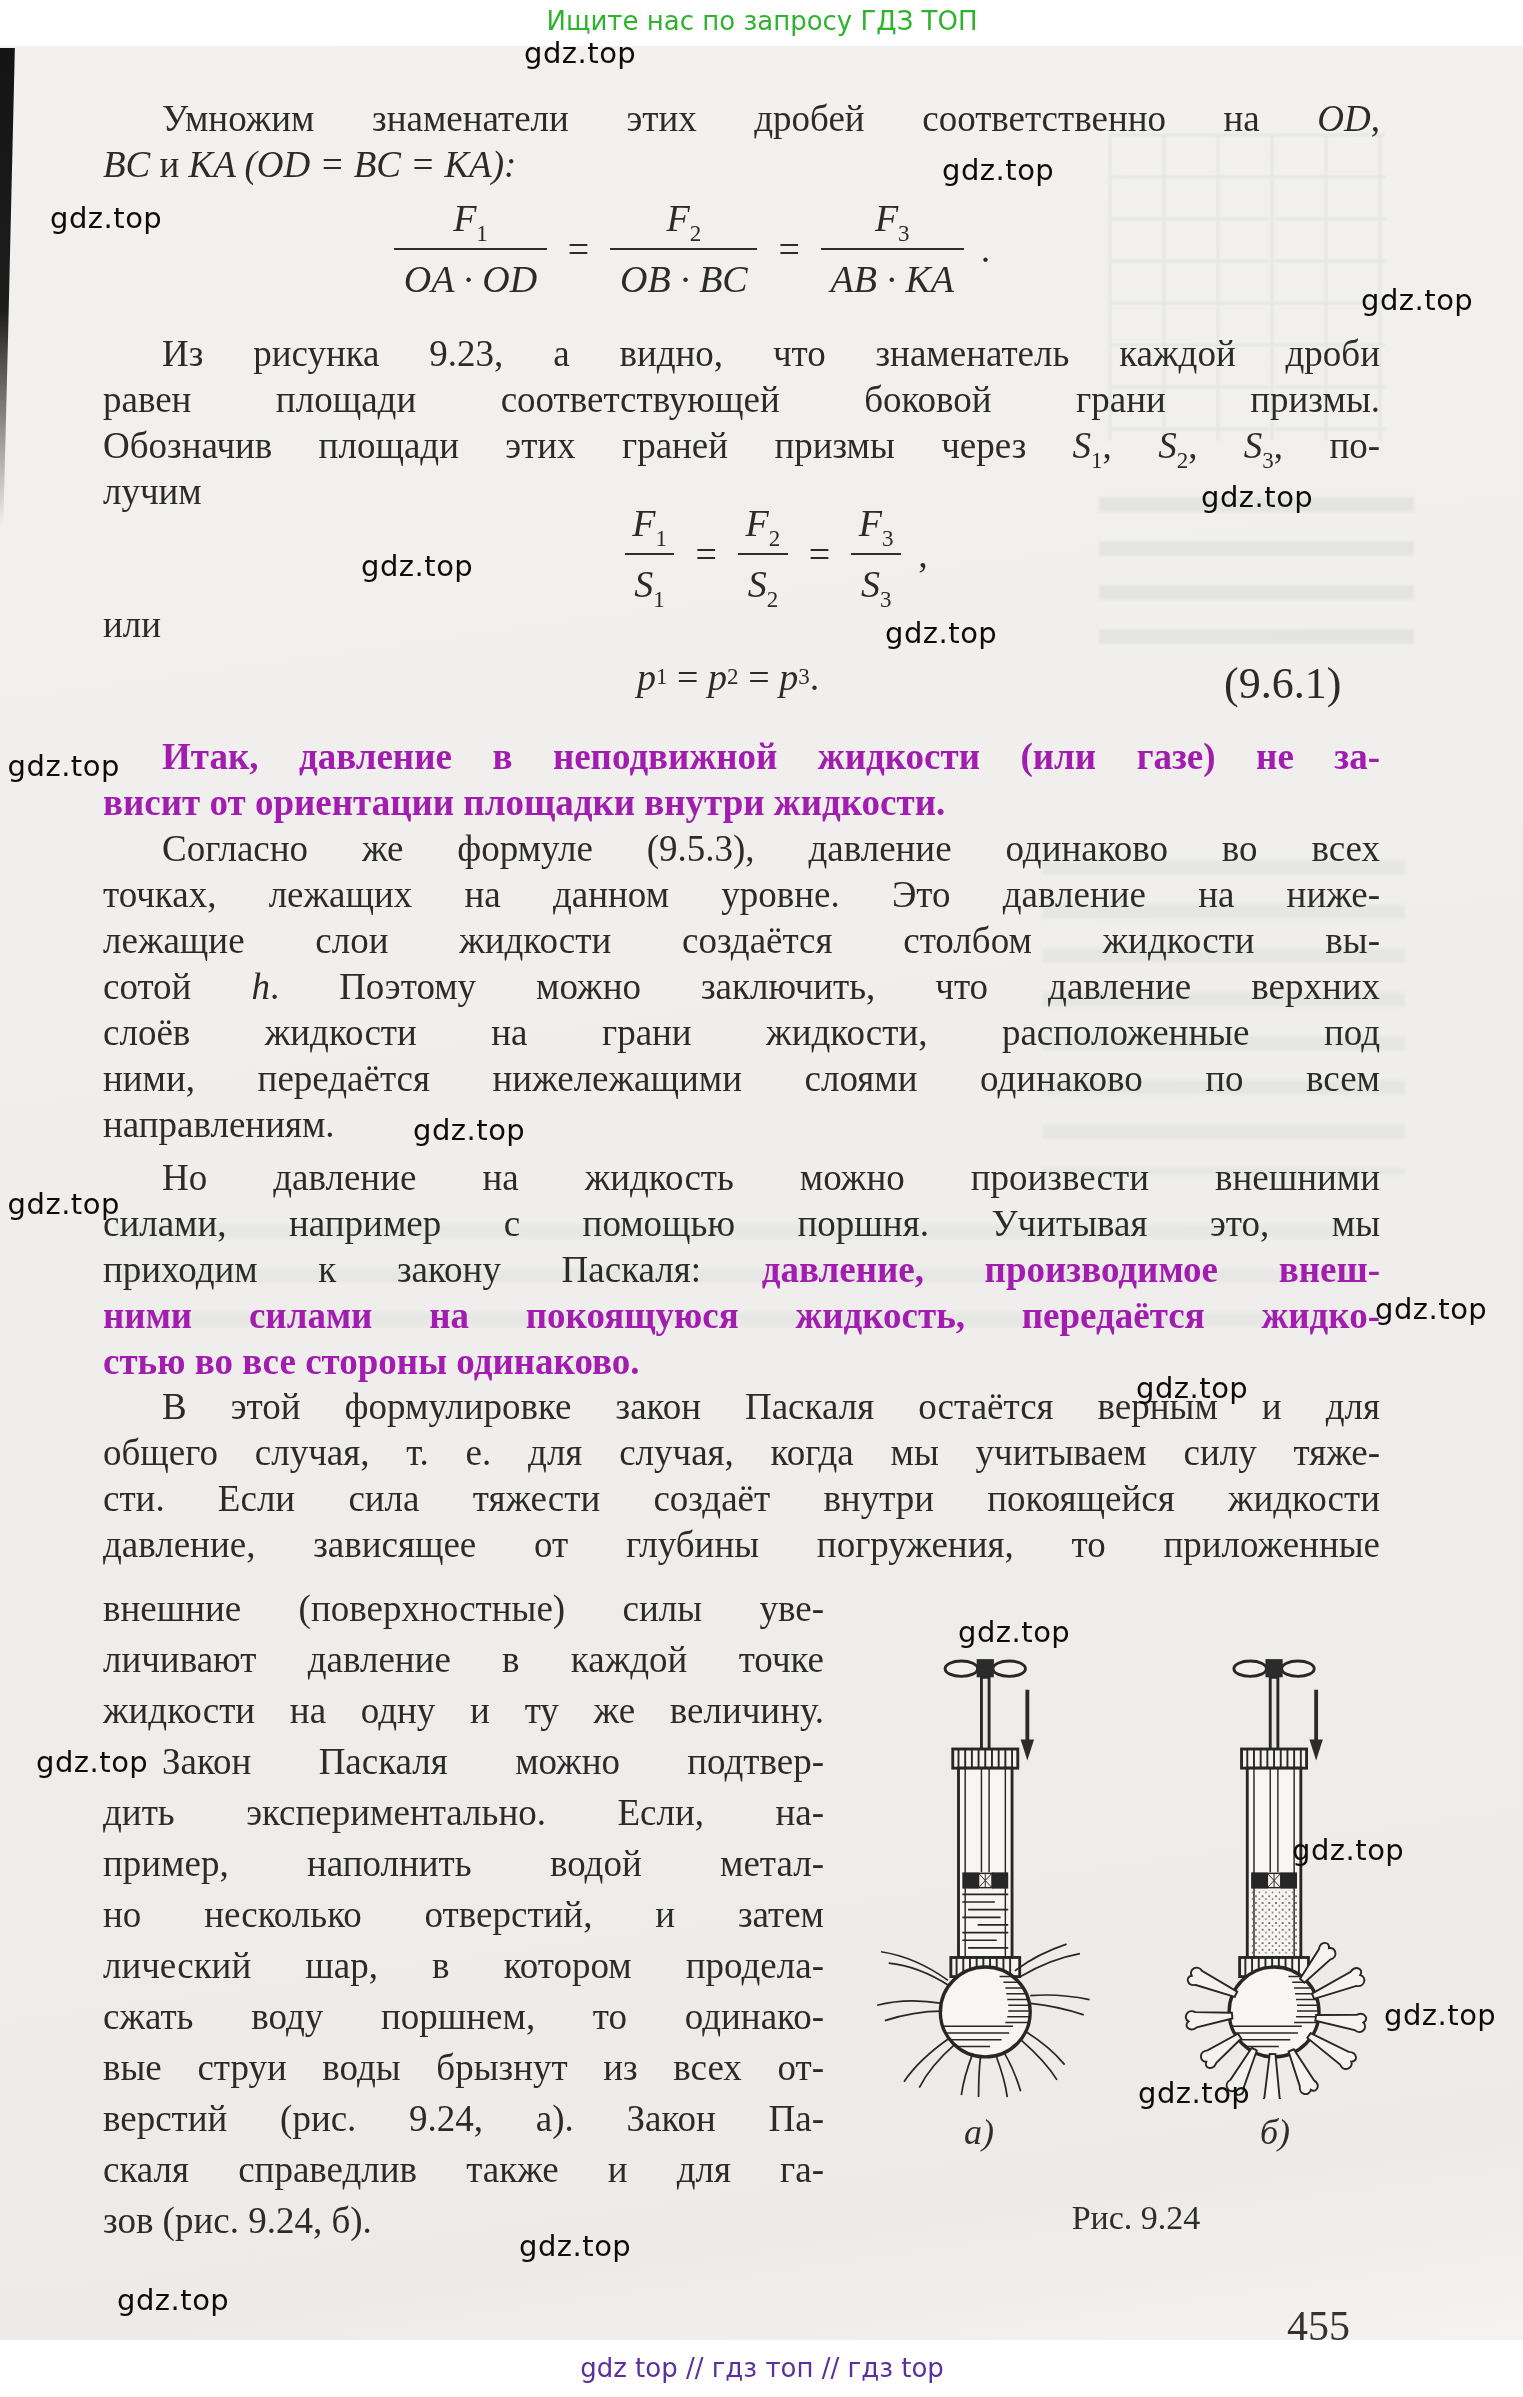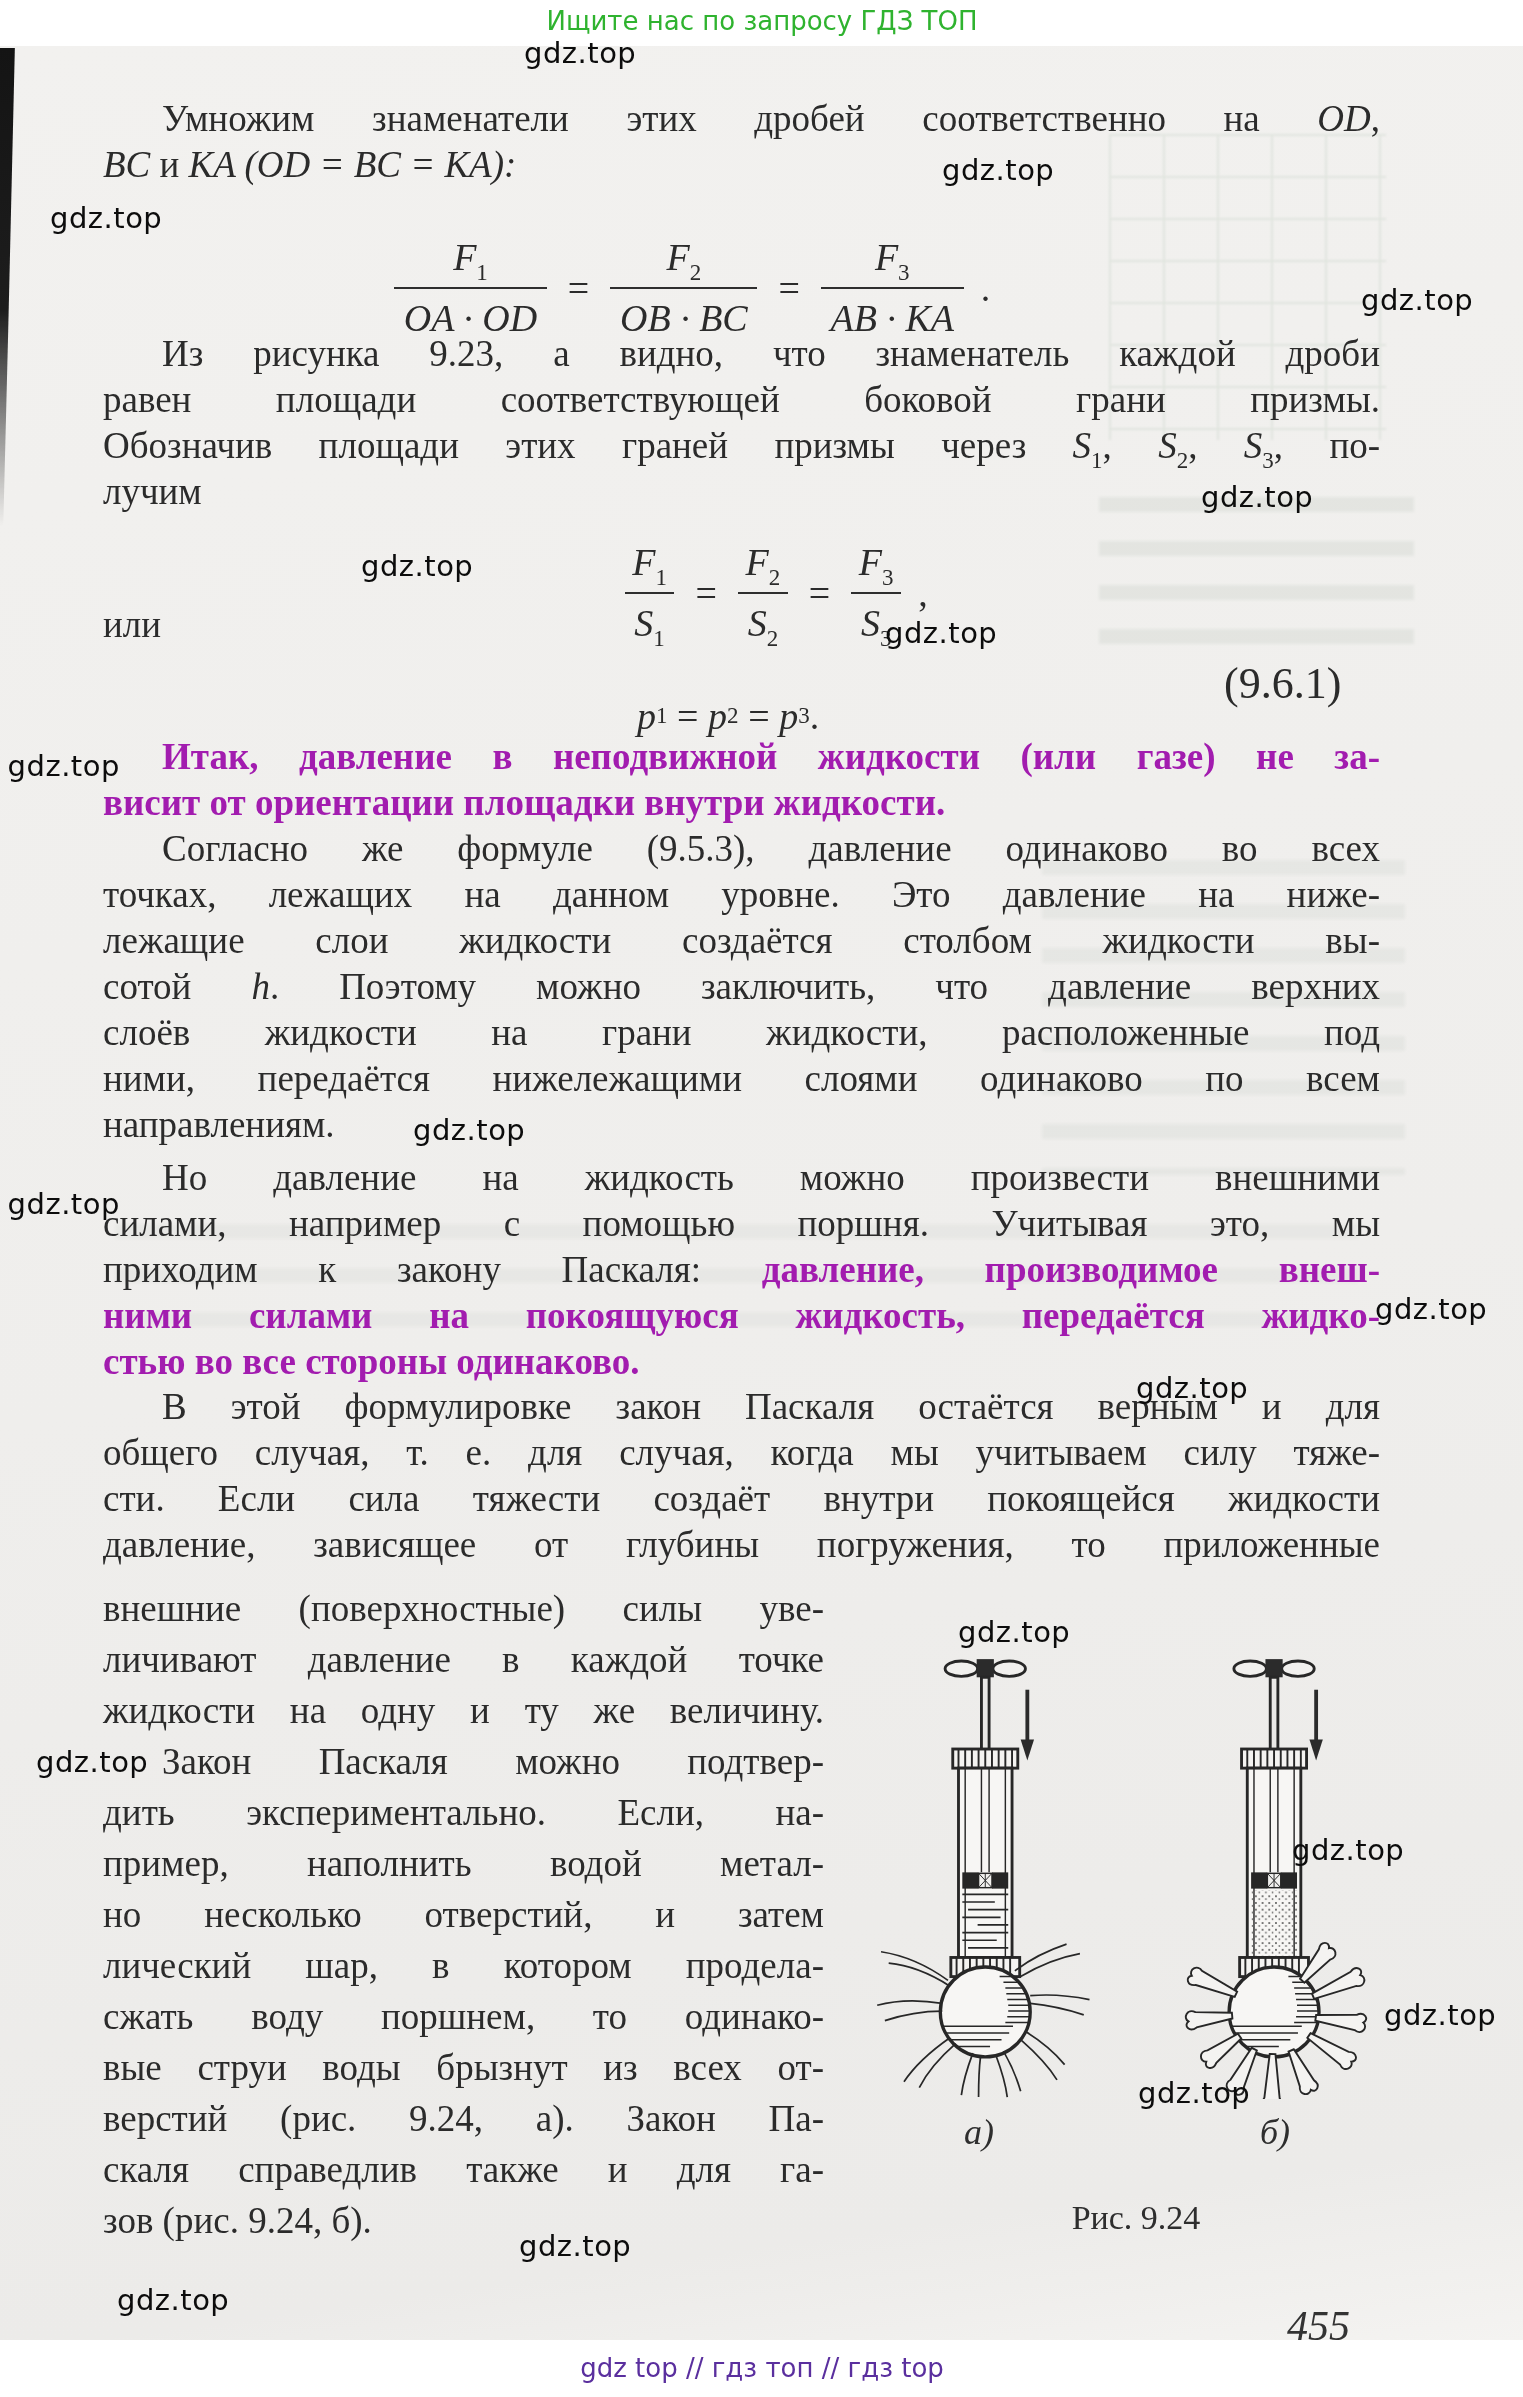--- a/index.html
+++ b/index.html
@@ -40,32 +40,32 @@
   .bl .ln{height:46px;white-space:nowrap;}
   .j .ln.f{text-align:justify;text-align-last:justify;white-space:normal;}
   .ind{padding-left:59px;}
   .bold{font-weight:bold;color:#a21caf;}
   .narrow{width:721px;font-size:37px;line-height:51px;}
   .narrow .ln{height:51px;}
   .mvar{font-style:italic;font-family:"Liberation Serif", serif;}
   sub.ms{font-size:23px;vertical-align:-9.6px;line-height:0;}
   .eq{
     position:absolute;left:103px;width:1277px;display:flex;align-items:center;justify-content:center;
-    font-size:38px;color:#2b2b2b;margin-top:39px;
+    font-size:38px;color:#2b2b2b;
   }
   .frac{display:inline-flex;flex-direction:column;align-items:center;margin:0 11.5px;}
   .frac .num{padding:0 5.7px 7.6px;}
   .frac .den{border-top:2.9px solid #2e2e2e;padding:7.6px 9.6px 0;white-space:nowrap;}
   .eqsign{margin:0 9.6px;}
   .eqtail{margin-left:5.7px;}
   .eqtag{position:absolute;left:1224px;top:658px;font-size:44px;}
   .figwrap{position:absolute;left:860px;top:1640px;width:612px;height:459px;}
   .figlabel{position:absolute;font-size:36px;font-style:italic;color:#2e2e2e;}
   .figcaption{position:absolute;left:1002px;top:2199px;width:268px;text-align:center;font-size:34px;color:#2e2e2e;}
-  .pagenum{position:absolute;left:1287px;top:2302px;font-size:42px;color:#333;font-style:italic;}
+  .pagenum{position:absolute;left:1287px;top:2302px;font-size:42px;color:#333;}
   .footer{
     position:absolute;left:0;top:2353px;width:100%;text-align:center;
     font-family:"DejaVu Sans", sans-serif;font-size:26px;color:#5a2f9e;
   }
   svg .ink{stroke:#272727;fill:none;}
 </style>
 </head>
 <body>
 
 <div class="promo">Ищите нас по запросу ГДЗ ТОП</div>

